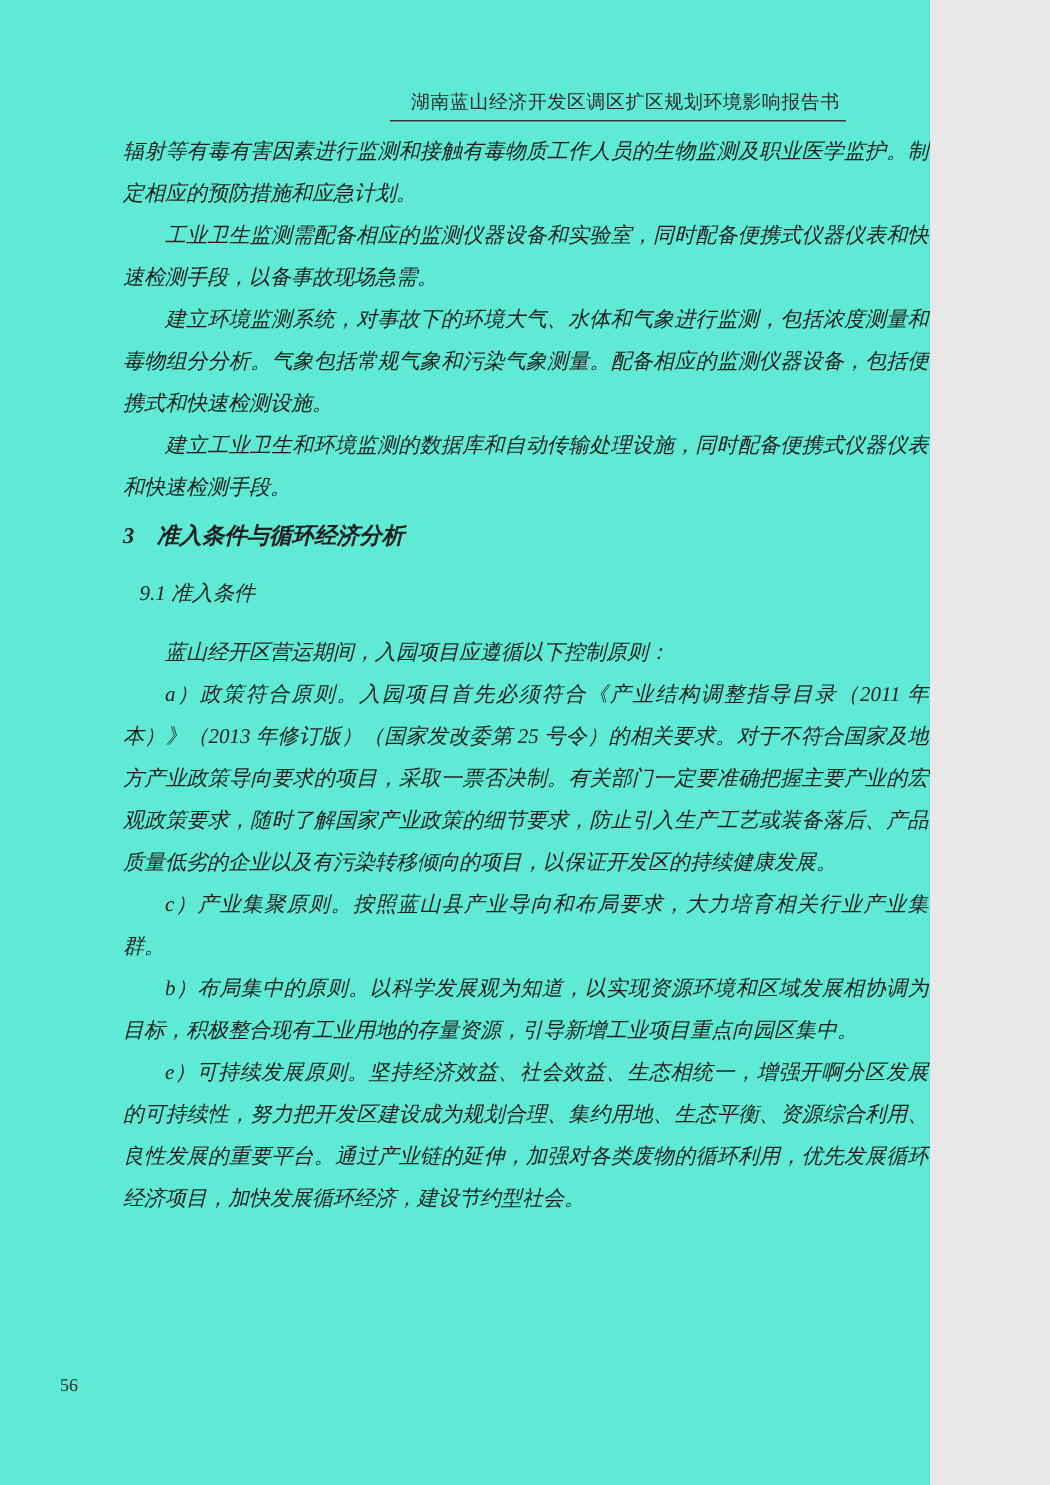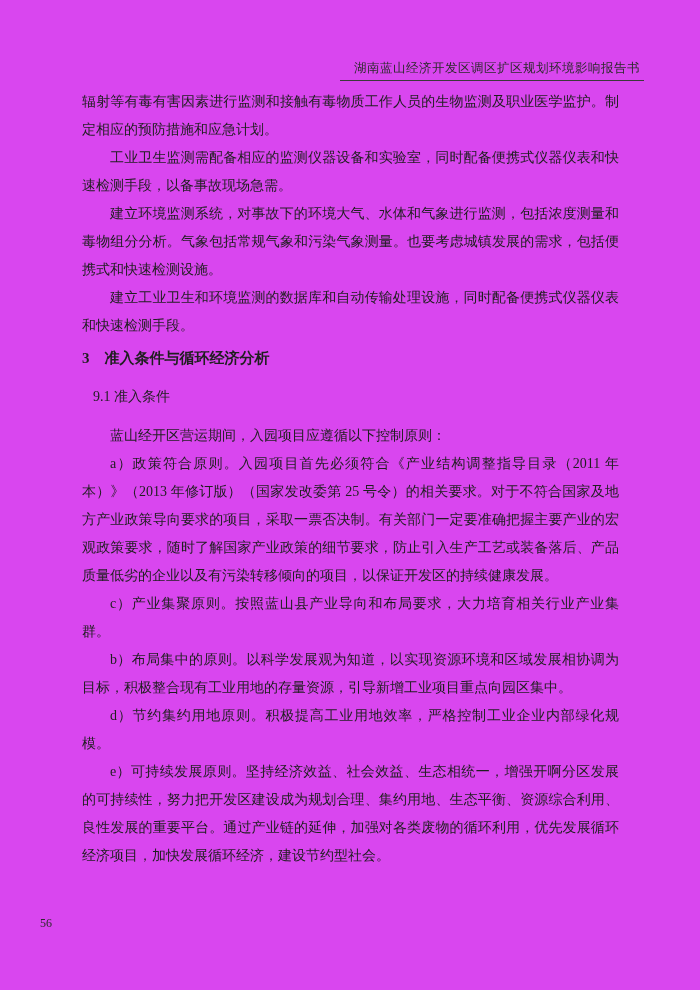--- a/index.html
+++ b/index.html
@@ -3,22 +3,22 @@
 <meta charset="utf-8">
 <style>
   html, body { margin: 0; padding: 0; }
   body {
     width: 700px; height: 990px;
     background: #e8e8e8;
     font-family: "Liberation Serif", "DejaVu Serif", serif;
   }
   .page {
     position: relative;
-    width: 700px; height: 990px;
-    background: #d946ef;
+    width: 620px; height: 990px;
+    background: #5eead4;
     color: #1f1f1f;
     overflow: hidden;
   }
   .header {
     position: absolute;
     top: 60px; left: 82px; right: 56px;
     text-align: right;
     font-size: 12.5px;
     line-height: 16px;
     color: #2b2b2b;
@@ -30,20 +30,21 @@
     letter-spacing: 0.5px;
     white-space: nowrap;
   }
   .content {
     position: absolute;
     top: 88px; left: 82px;
     width: 537px;
     font-size: 14px;
     line-height: 28px;
     text-align: justify;
+    font-style: italic;
   }
   .content p { margin: 0; }
   .content p.indent { text-indent: 2em; }
   .content h1 {
     font-size: 15px;
     font-weight: bold;
     margin: 4px 0 2px 0;
     line-height: 28px;
     text-align: left;
     white-space: pre-wrap;
@@ -70,29 +71,28 @@
 
 <div class="page">
 
   <div class="header">
     <span class="header-title">湖南蓝山经济开发区调区扩区规划环境影响报告书</span>
   </div>
 
   <div class="content">
     <p class="para">辐射等有毒有害因素进行监测和接触有毒物质工作人员的生物监测及职业医学监护。制定相应的预防措施和应急计划。</p>
     <p class="indent">工业卫生监测需配备相应的监测仪器设备和实验室，同时配备便携式仪器仪表和快速检测手段，以备事故现场急需。</p>
-    <p class="indent">建立环境监测系统，对事故下的环境大气、水体和气象进行监测，包括浓度测量和毒物组分分析。气象包括常规气象和污染气象测量。也要考虑城镇发展的需求，包括便携式和快速检测设施。</p>
+    <p class="indent">建立环境监测系统，对事故下的环境大气、水体和气象进行监测，包括浓度测量和毒物组分分析。气象包括常规气象和污染气象测量。配备相应的监测仪器设备，包括便携式和快速检测设施。</p>
     <p class="indent">建立工业卫生和环境监测的数据库和自动传输处理设施，同时配备便携式仪器仪表和快速检测手段。</p>
     <h1>3　准入条件与循环经济分析</h1>
     <h2>9.1 准入条件</h2>
     <p class="indent">蓝山经开区营运期间，入园项目应遵循以下控制原则：</p>
     <p class="indent">a）政策符合原则。入园项目首先必须符合《产业结构调整指导目录（2011 年本）》（2013 年修订版）（国家发改委第 25 号令）的相关要求。对于不符合国家及地方产业政策导向要求的项目，采取一票否决制。有关部门一定要准确把握主要产业的宏观政策要求，随时了解国家产业政策的细节要求，防止引入生产工艺或装备落后、产品质量低劣的企业以及有污染转移倾向的项目，以保证开发区的持续健康发展。</p>
     <p class="indent">c）产业集聚原则。按照蓝山县产业导向和布局要求，大力培育相关行业产业集群。</p>
     <p class="indent">b）布局集中的原则。以科学发展观为知道，以实现资源环境和区域发展相协调为目标，积极整合现有工业用地的存量资源，引导新增工业项目重点向园区集中。</p>
-    <p class="indent">d）节约集约用地原则。积极提高工业用地效率，严格控制工业企业内部绿化规模。</p>
     <p class="indent">e）可持续发展原则。坚持经济效益、社会效益、生态相统一，增强开啊分区发展的可持续性，努力把开发区建设成为规划合理、集约用地、生态平衡、资源综合利用、良性发展的重要平台。通过产业链的延伸，加强对各类废物的循环利用，优先发展循环经济项目，加快发展循环经济，建设节约型社会。</p>
   </div>
 
   <div class="footer">
     <span>56</span>
   </div>
 
 </div>
 
 </body></html>

